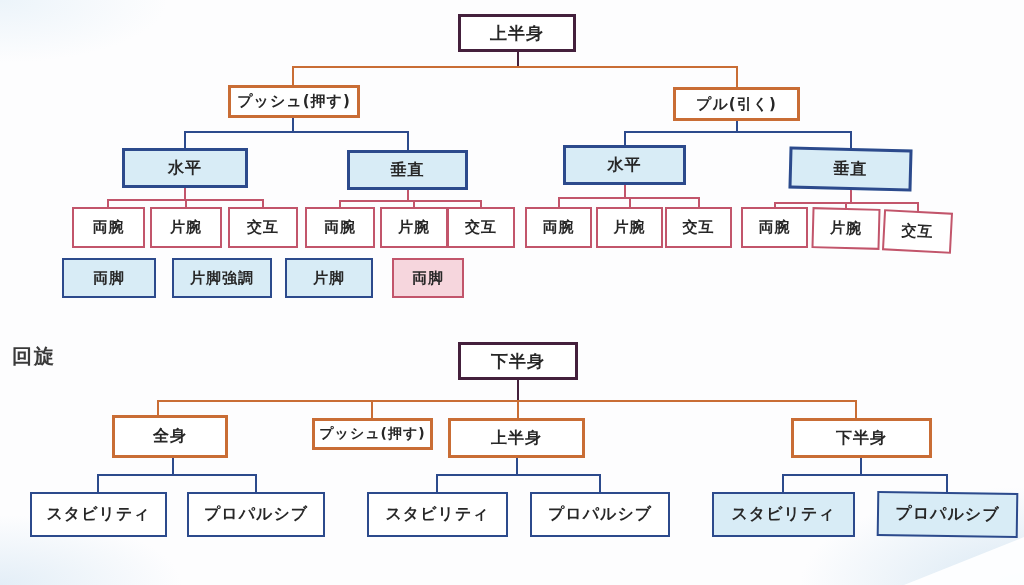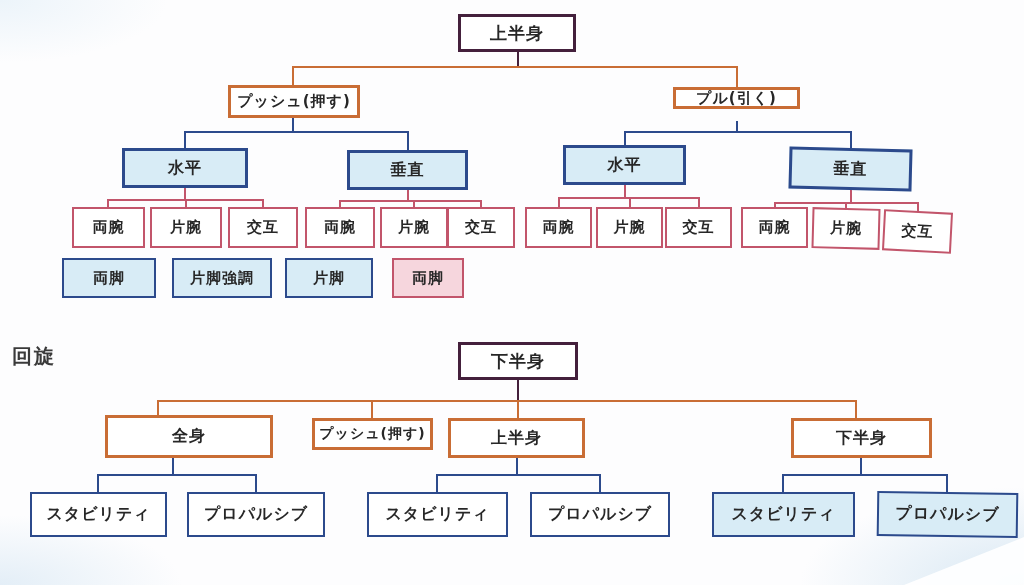--- a/index.html
+++ b/index.html
@@ -75,21 +75,21 @@
   <div class="ln ln-pink" style="left:698px;top:197px;width:2px;height:10px;"></div>
 
   <div class="ln ln-pink" style="left:850px;top:190px;width:2px;height:12px;"></div>
   <div class="ln ln-pink" style="left:774px;top:202px;width:145px;height:2px;"></div>
   <div class="ln ln-pink" style="left:774px;top:202px;width:2px;height:8px;"></div>
   <div class="ln ln-pink" style="left:845px;top:202px;width:2px;height:8px;"></div>
   <div class="ln ln-pink" style="left:917px;top:202px;width:2px;height:10px;"></div>
 
   <div class="box bd-root" style="left:458px;top:14px;width:118px;height:38px;font-size:17px;">上半身</div>
   <div class="box bd-orange small" style="left:228px;top:85px;width:132px;height:33px;">プッシュ(押す)</div>
-  <div class="box bd-orange small" style="left:673px;top:87px;width:127px;height:22px;">プル(引く)</div>
+  <div class="box bd-orange small" style="left:673px;top:87px;width:127px;height:34px;">プル(引く)</div>
 
   <div class="box bd-navy fill-blue" style="left:122px;top:148px;width:126px;height:40px;">水平</div>
   <div class="box bd-navy fill-blue" style="left:347px;top:150px;width:121px;height:40px;">垂直</div>
   <div class="box bd-navy fill-blue" style="left:563px;top:145px;width:123px;height:40px;">水平</div>
   <div class="box bd-navy fill-blue" style="left:789px;top:148px;width:123px;height:42px;transform:rotate(1.5deg);">垂直</div>
 
   <div class="box bd-pink small" style="left:72px;top:207px;width:73px;height:41px;">両腕</div>
   <div class="box bd-pink small" style="left:150px;top:207px;width:72px;height:41px;">片腕</div>
   <div class="box bd-pink small" style="left:228px;top:207px;width:70px;height:41px;">交互</div>
   <div class="box bd-pink small" style="left:305px;top:207px;width:70px;height:41px;">両腕</div>
@@ -126,21 +126,21 @@
 
   <div class="ln ln-navy" style="left:860px;top:458px;width:2px;height:16px;"></div>
   <div class="ln ln-navy" style="left:782px;top:474px;width:166px;height:2px;"></div>
   <div class="ln ln-navy" style="left:782px;top:474px;width:2px;height:18px;"></div>
   <div class="ln ln-navy" style="left:946px;top:474px;width:2px;height:18px;"></div>
 
   <div class="rot-label" style="left:12px;top:343px;">回旋</div>
 
   <div class="box bd-root" style="left:458px;top:342px;width:120px;height:38px;font-size:17px;">下半身</div>
 
-  <div class="box bd-orange" style="left:105px;top:415px;width:168px;height:43px;font-family:Liberation Serif, serif;">全身</div>
+  <div class="box bd-orange" style="left:112px;top:415px;width:116px;height:43px;font-family:Liberation Serif, serif;">全身</div>
   <div class="box bd-orange" style="left:312px;top:418px;width:121px;height:32px;font-size:14px;">プッシュ(押す)</div>
   <div class="box bd-orange" style="left:448px;top:418px;width:137px;height:40px;">上半身</div>
   <div class="box bd-orange" style="left:791px;top:418px;width:141px;height:40px;">下半身</div>
 
   <div class="box bd-navy-thin" style="left:30px;top:492px;width:137px;height:45px;">スタビリティ</div>
   <div class="box bd-navy-thin" style="left:187px;top:492px;width:138px;height:45px;">プロパルシブ</div>
   <div class="box bd-navy-thin" style="left:367px;top:492px;width:141px;height:45px;">スタビリティ</div>
   <div class="box bd-navy-thin" style="left:530px;top:492px;width:140px;height:45px;">プロパルシブ</div>
   <div class="box bd-navy-thin fill-blue" style="left:712px;top:492px;width:143px;height:45px;">スタビリティ</div>
   <div class="box bd-navy-thin fill-blue" style="left:877px;top:492px;width:141px;height:45px;transform:rotate(0.8deg);">プロパルシブ</div>

